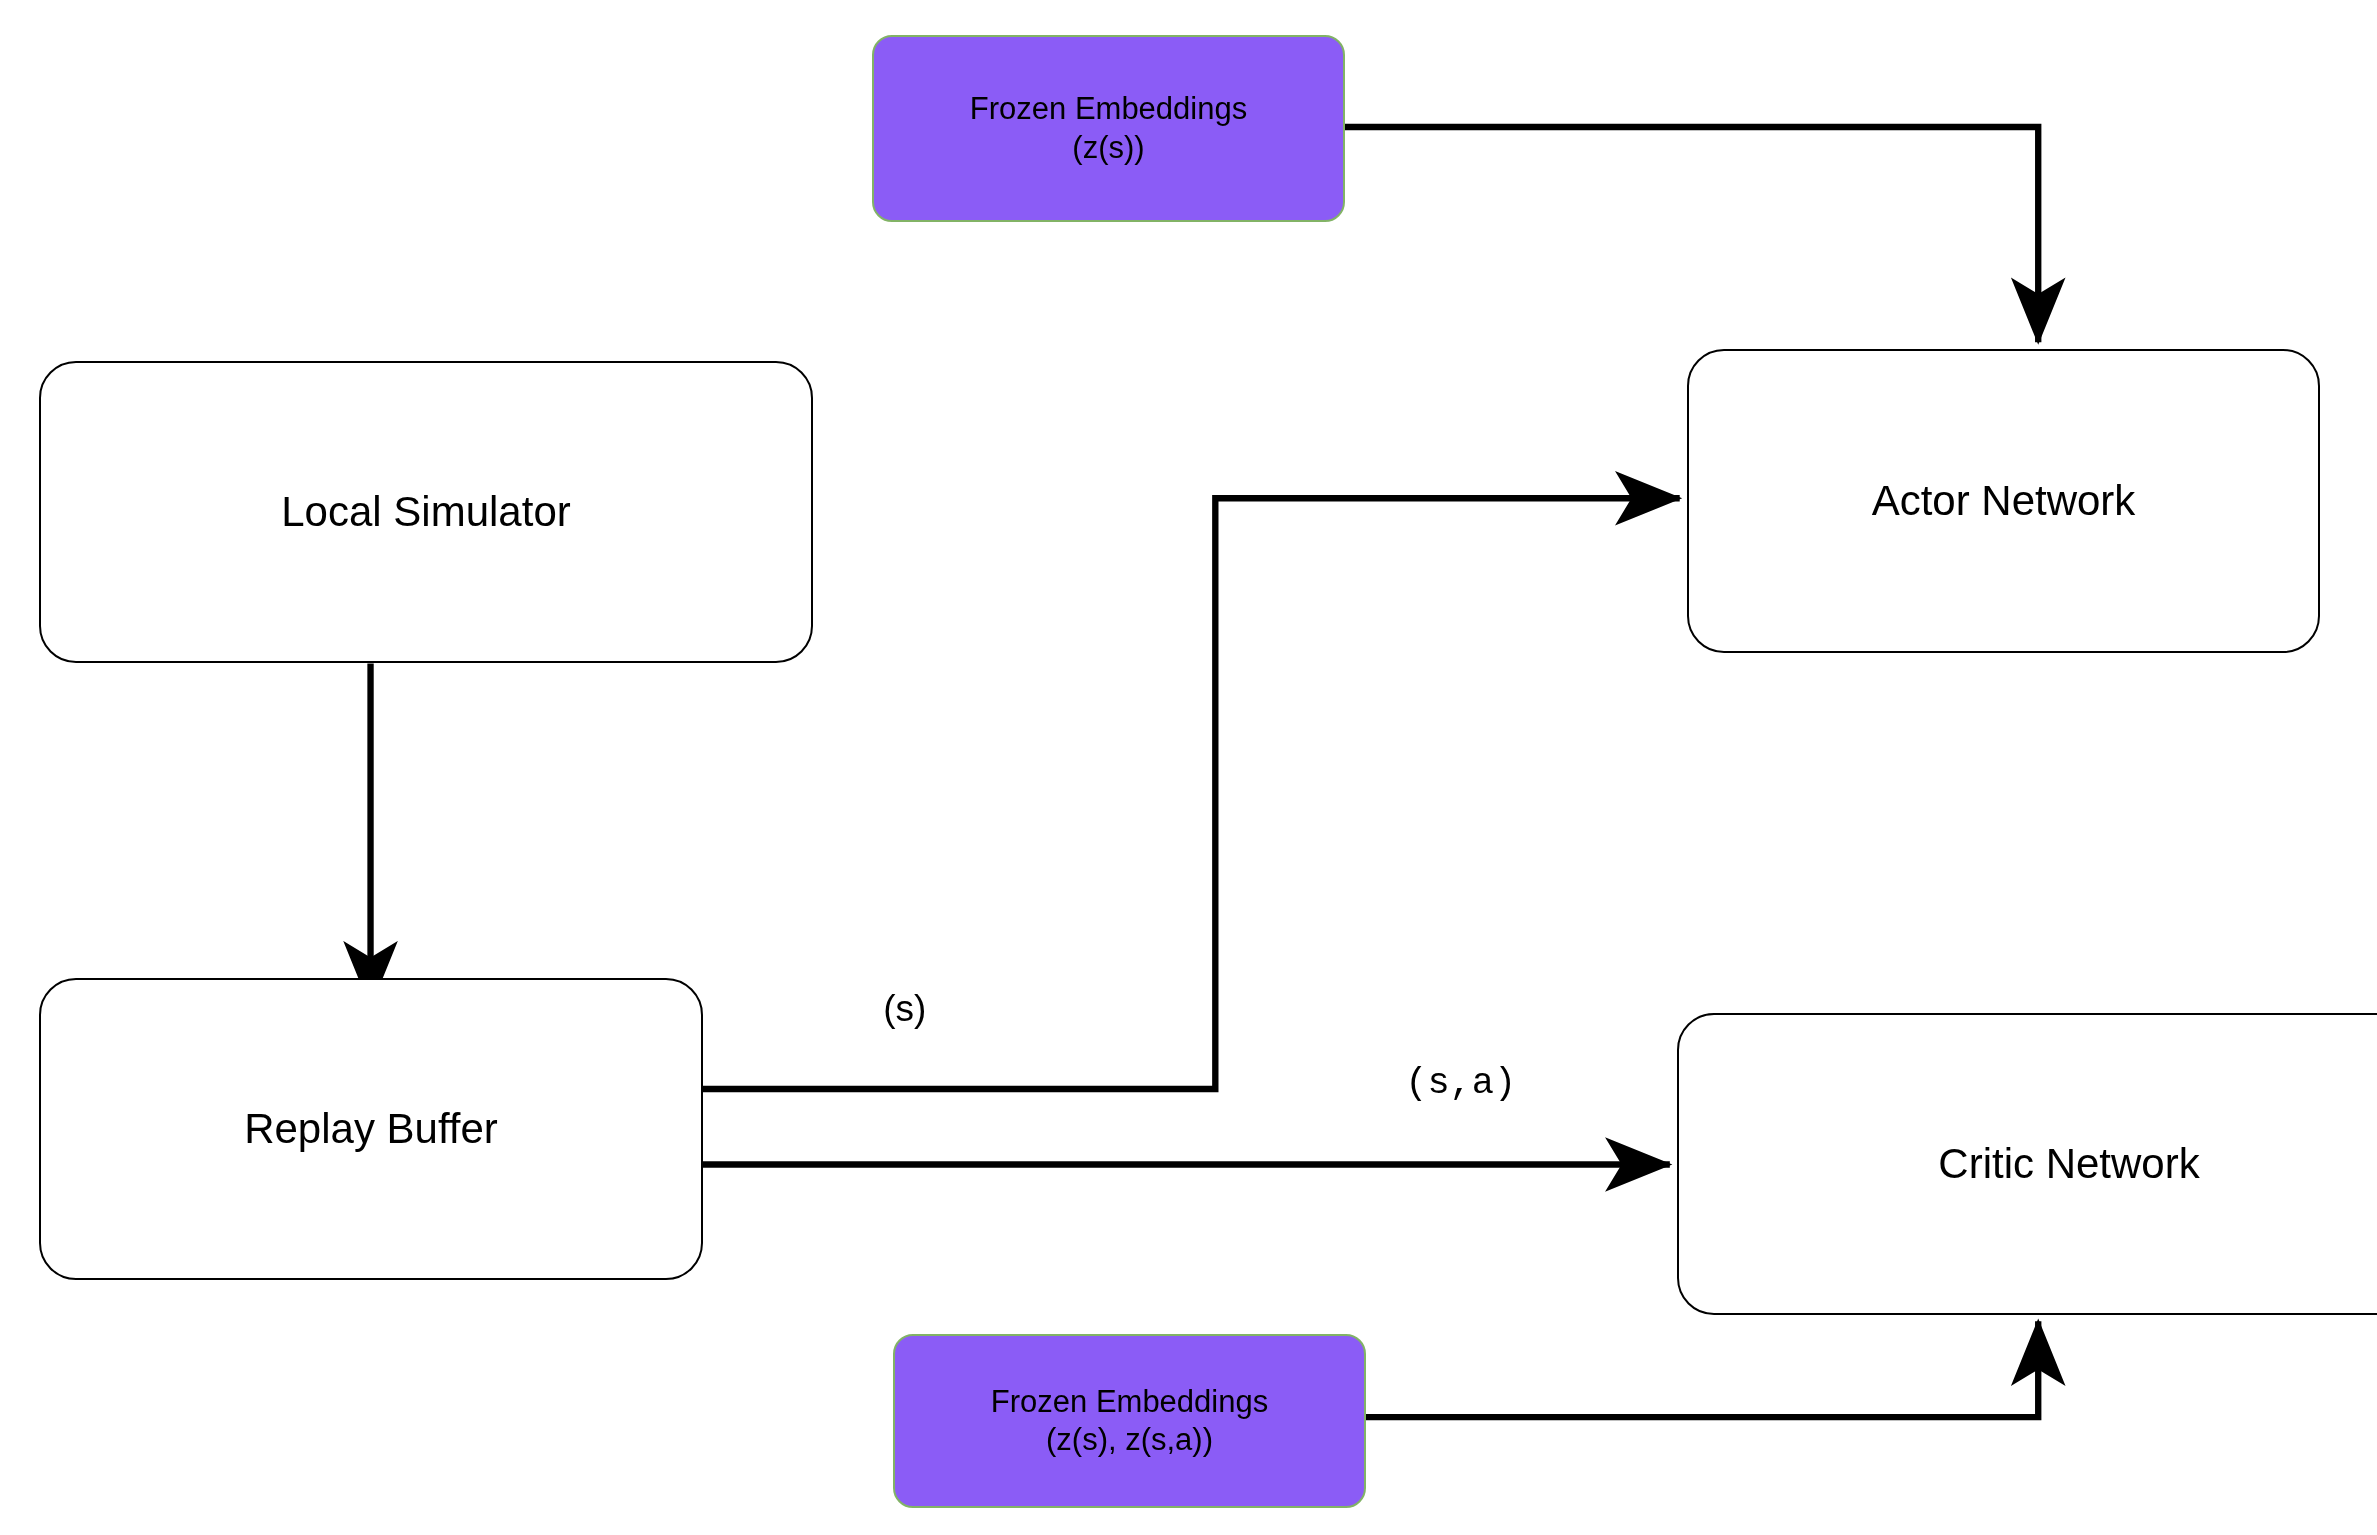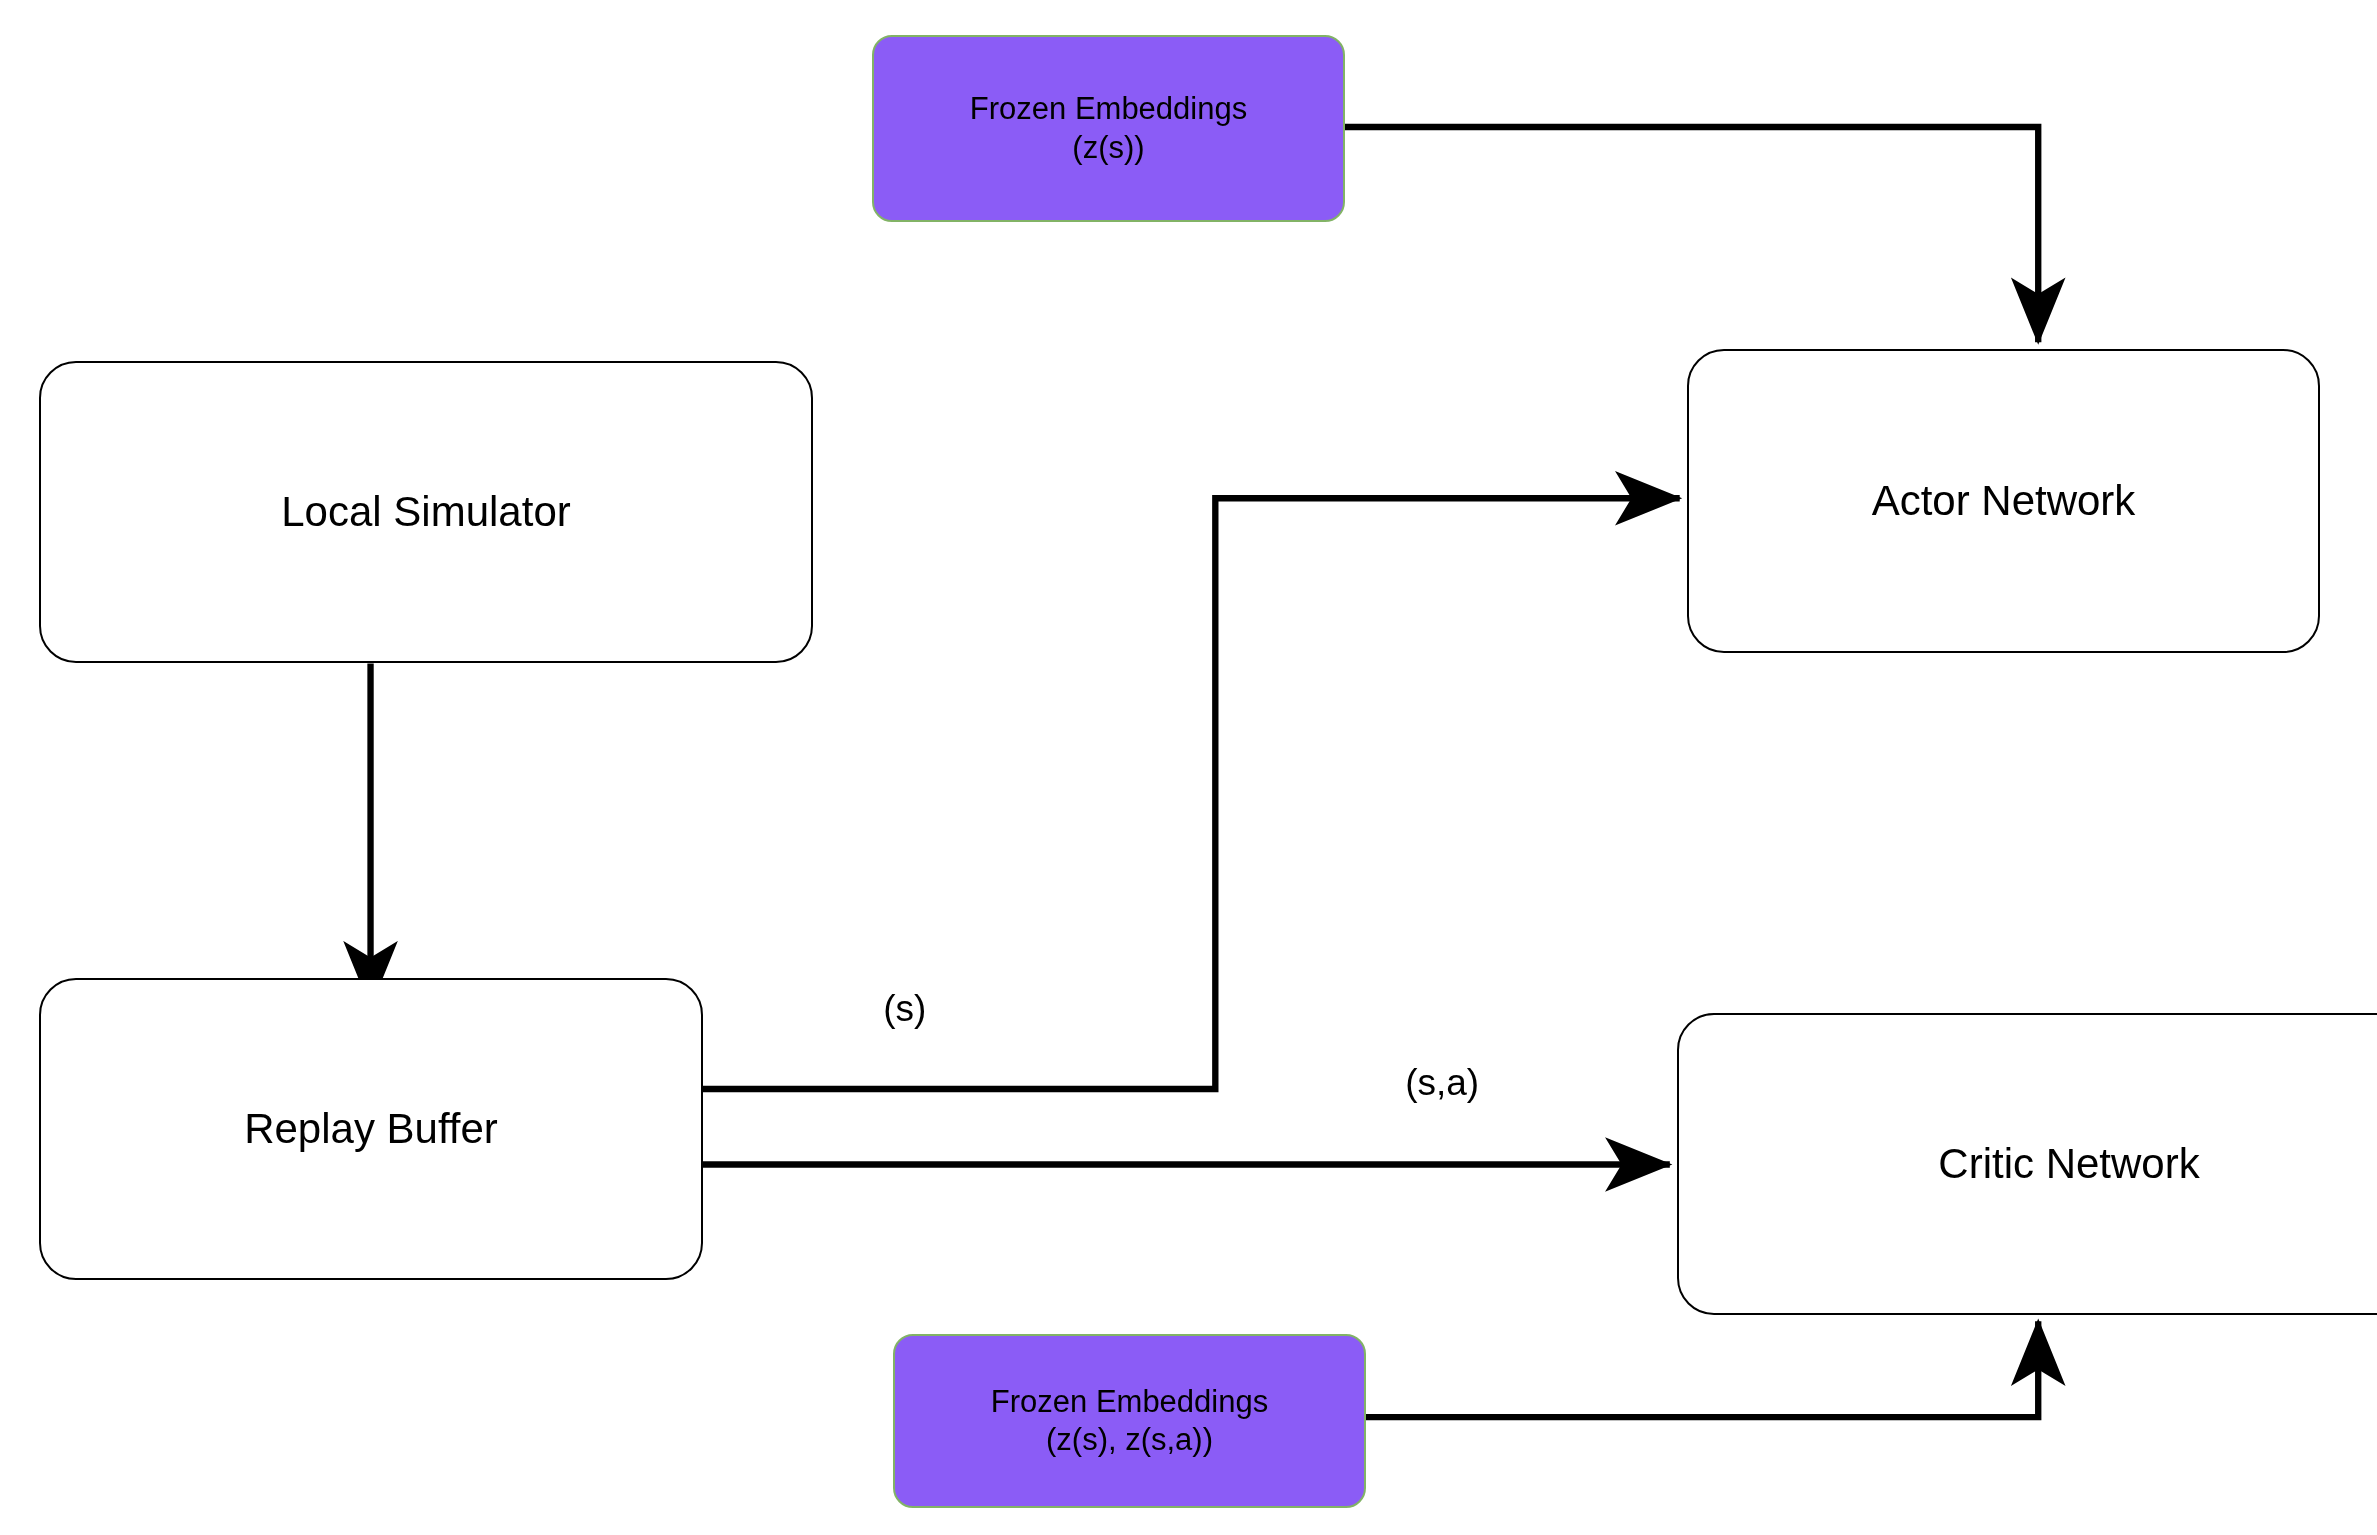--- a/index.html
+++ b/index.html
@@ -53,21 +53,21 @@
     background: #ffffff;
     padding: 0 4.2px;
   }
   #local-simulator   { left: 39px;   top: 361px;  width: 774px;  height: 302px; }
   #replay-buffer     { left: 39px;   top: 978px; width: 664px;  height: 302px; }
   #actor-network     { left: 1687px; top: 349px;  width: 633px;  height: 304px; }
   #critic-network    { left: 1677px; top: 1013px; width: 784px;  height: 302px; }
   #frozen-emb-top    { left: 872px; top: 35px;   width: 473px;  height: 187px; }
   #frozen-emb-bottom { left: 893px; top: 1334px; width: 473px;  height: 174px; }
   #label-s    { left: 879px; top: 988px; }
-  #label-sa   { left: 1401px; top: 1062px; }
+  #label-sa   { left: 1401px; top: 1062px; font-family: Liberation Mono, monospace; }
 </style>
 </head>
 <body>
 
 <svg id="canvas" viewBox="0 0 3368 2175" xmlns="http://www.w3.org/2000/svg">
   <defs>
     <marker id="arrowhead" markerWidth="11" markerHeight="9" refX="10.2" refY="4.5" orient="auto" markerUnits="strokeWidth">
       <path d="M0,0.2 L10.6,4.5 L0,8.8 L2.6,4.5 Z" fill="#000000"></path>
     </marker>
   </defs>

